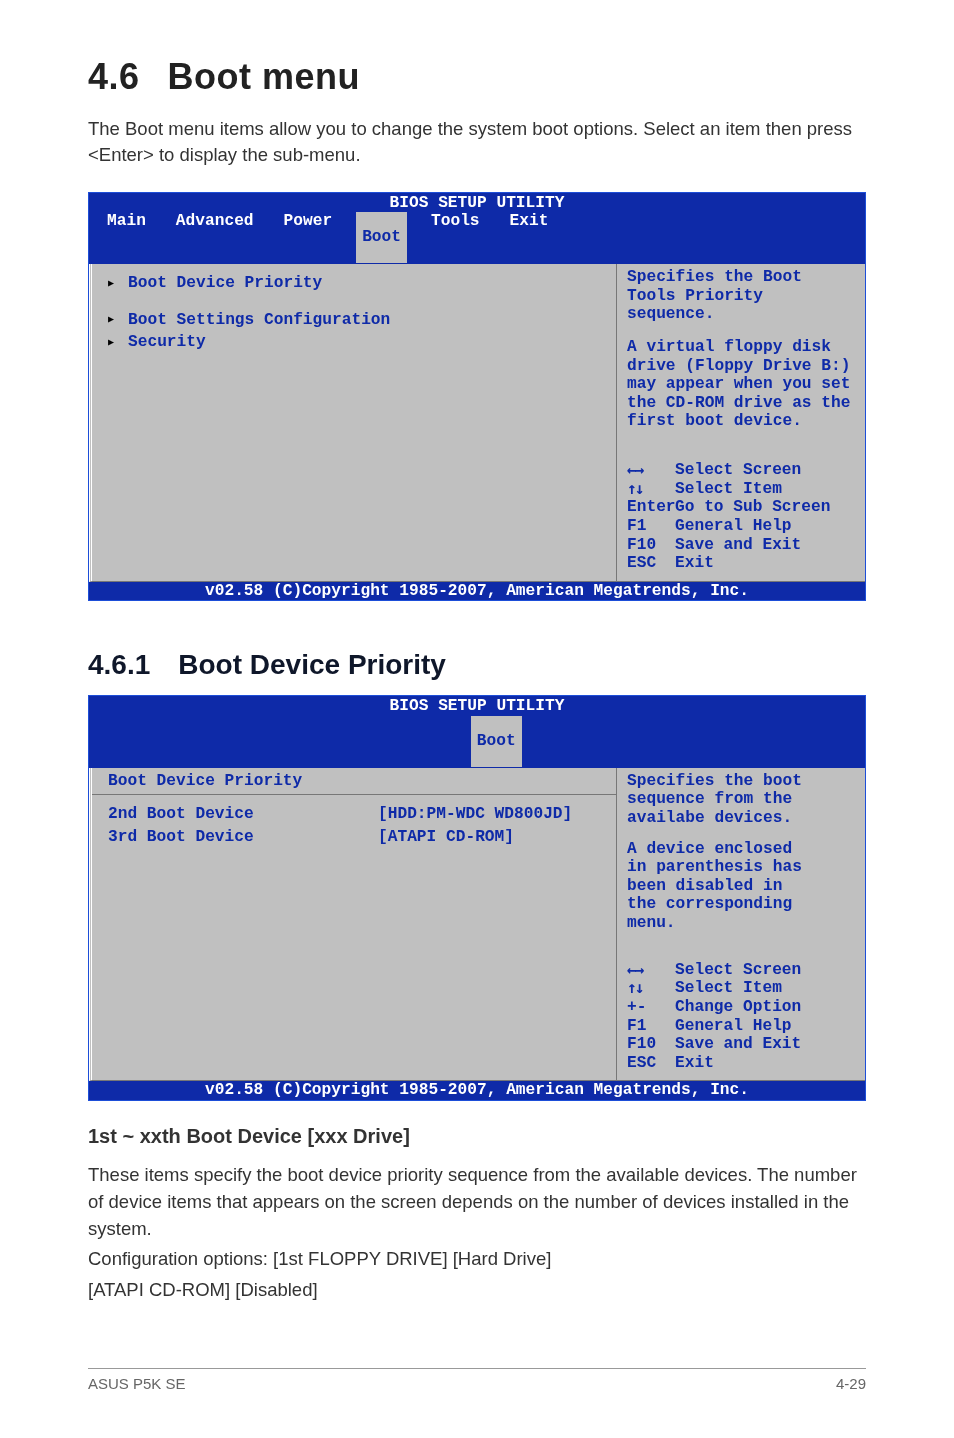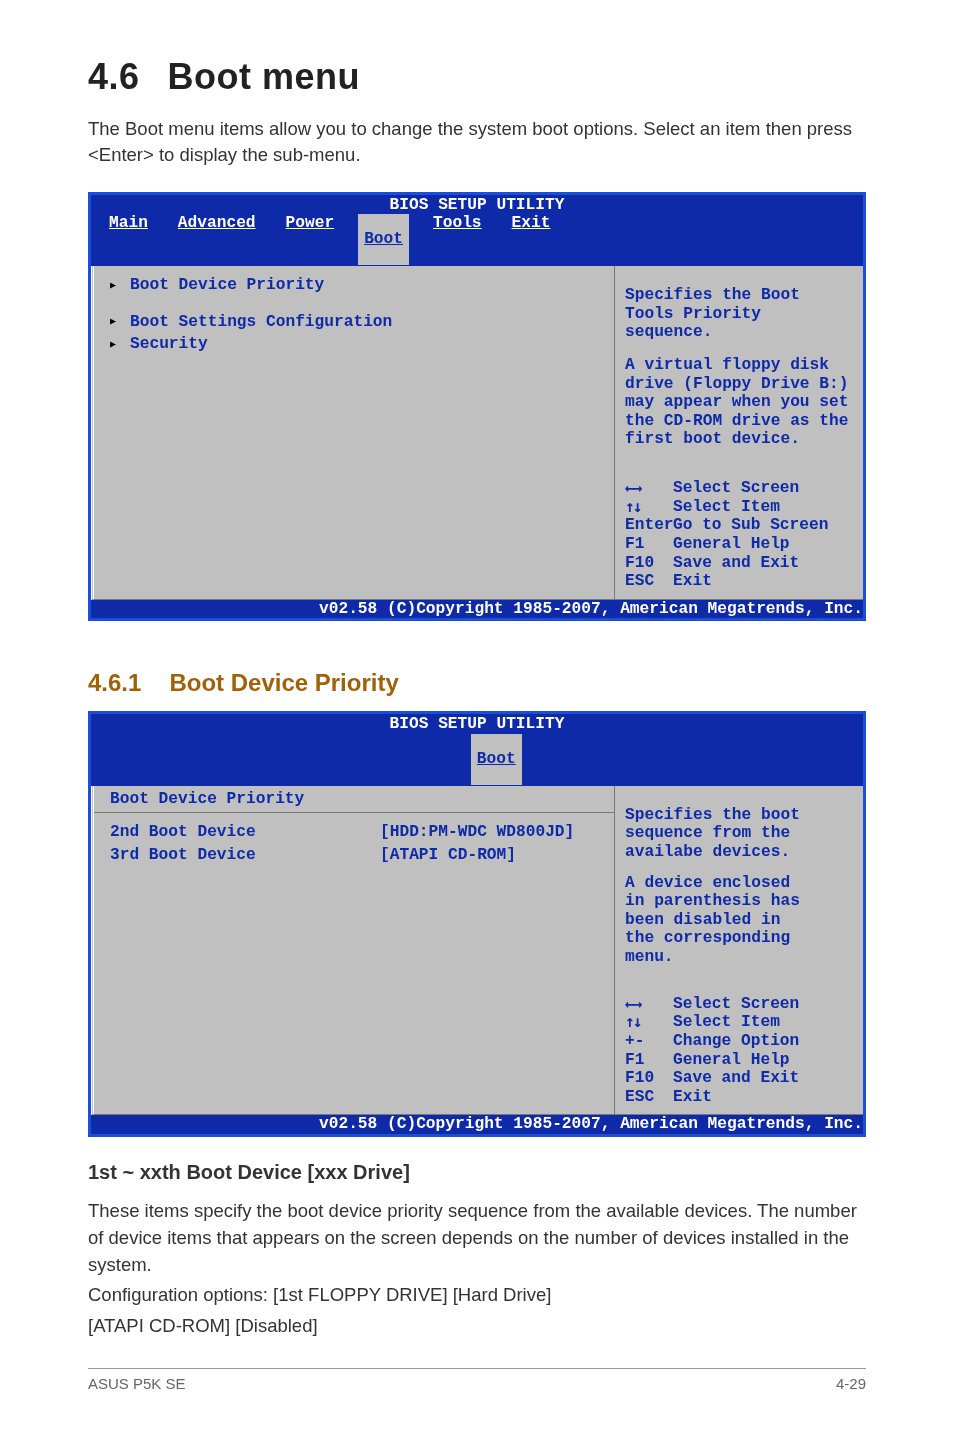--- a/index.html
+++ b/index.html
@@ -19,61 +19,61 @@
     letter-spacing: 0.5px;
   }
   h1.section-title .num { margin-right: 28px; }
   p.intro {
     font-size: 18.5px;
     line-height: 1.4;
     color: #333;
     margin-bottom: 24px;
   }
   h2.subsection {
-    font-size: 24px;
-    font-weight: bold;
-    color: #a16207;
+    font-size: 28px;
+    font-weight: bold;
+    color: #0f172a;
     margin: 48px 0 14px 0;
   }
   h2.subsection .num { margin-right: 28px; }
   h3.item-title {
     font-size: 20px;
     font-weight: bold;
     margin: 24px 0 14px 0;
   }
   p.body {
     font-size: 18.5px;
     line-height: 1.45;
     margin-bottom: 4px;
   }
 
   
   .bios {
     width: 100%;
-    border: 3px solid #1d4ed8;
+    border: 1px solid #1d4ed8;
     font-family: "Courier New", monospace;
     font-size: 16.2px;
     font-weight: bold;
     line-height: 1.15;
     overflow: hidden;
   }
   .bios-header {
     background: #0e2aa8;
     color: #fff;
     text-align: center;
     padding: 1px 0 0 0;
   }
   .bios-tabs {
     background: #0e2aa8;
     color: #fff;
     display: flex;
     padding: 0 12px 1px 12px;
     gap: 18px;
   }
-  .bios-tabs span { padding: 0 6px; text-decoration: underline; }
+  .bios-tabs span { padding: 0 6px; }
   .bios-tabs .sel {
     background: #c0c0c0;
     color: #0e2aa8;
     padding: 16px 6px;
   }
   .bios-body {
     display: flex;
     background: #c0c0c0;
   }
   .bios-left {
@@ -81,28 +81,28 @@
     border-right: 1px solid #777;
     padding: 10px 12px 8px 16px;
     color: #0e2aa8;
     min-height: 200px;
     border-bottom: 1px solid #777;
     border-left: 3px double #fff;
     position: relative;
   }
   .bios-right {
     width: 248px;
-    padding: 20px 8px 8px 10px;
+    padding: 4px 8px 8px 10px;
     color: #0e2aa8;
     border-bottom: 1px solid #777;
   }
   .bios-footer {
     background: #0e2aa8;
     color: #fff;
-    text-align: right;
+    text-align: center;
     padding: 0;
   }
   .menu-row { display:flex; align-items:center; gap:10px; margin-bottom:4px;}
   .ptr { font-size:10px; color:#000; width:10px;}
   .kv { display:flex;}
   .kv .k { width:48px;}
   .bios-left .col2 { display:inline-block; width:260px;}
   .left-heading {
     border-bottom: 1px solid #777;
     margin: -10px -12px 10px -16px;

